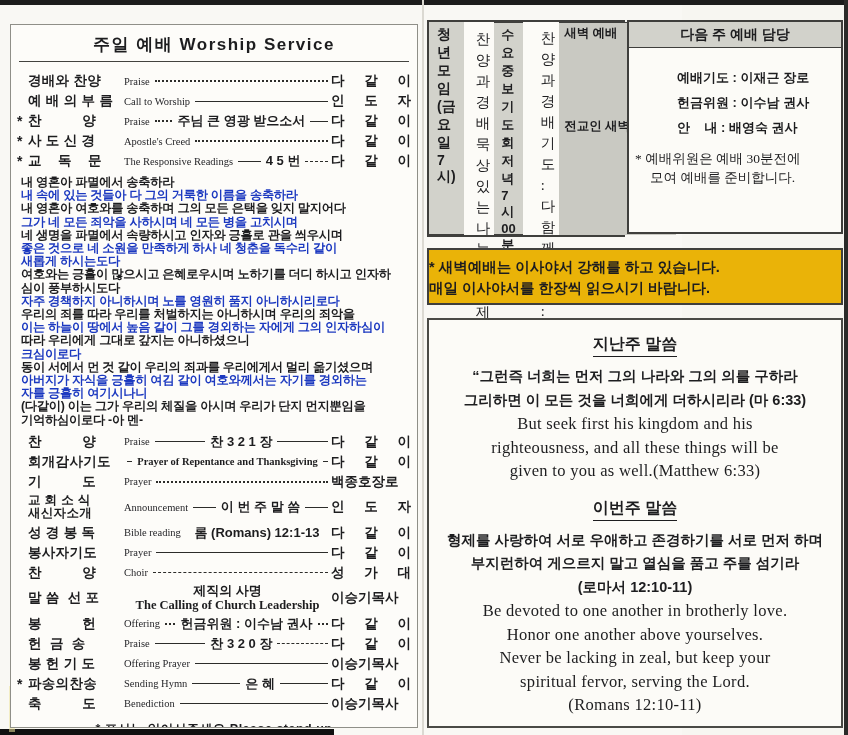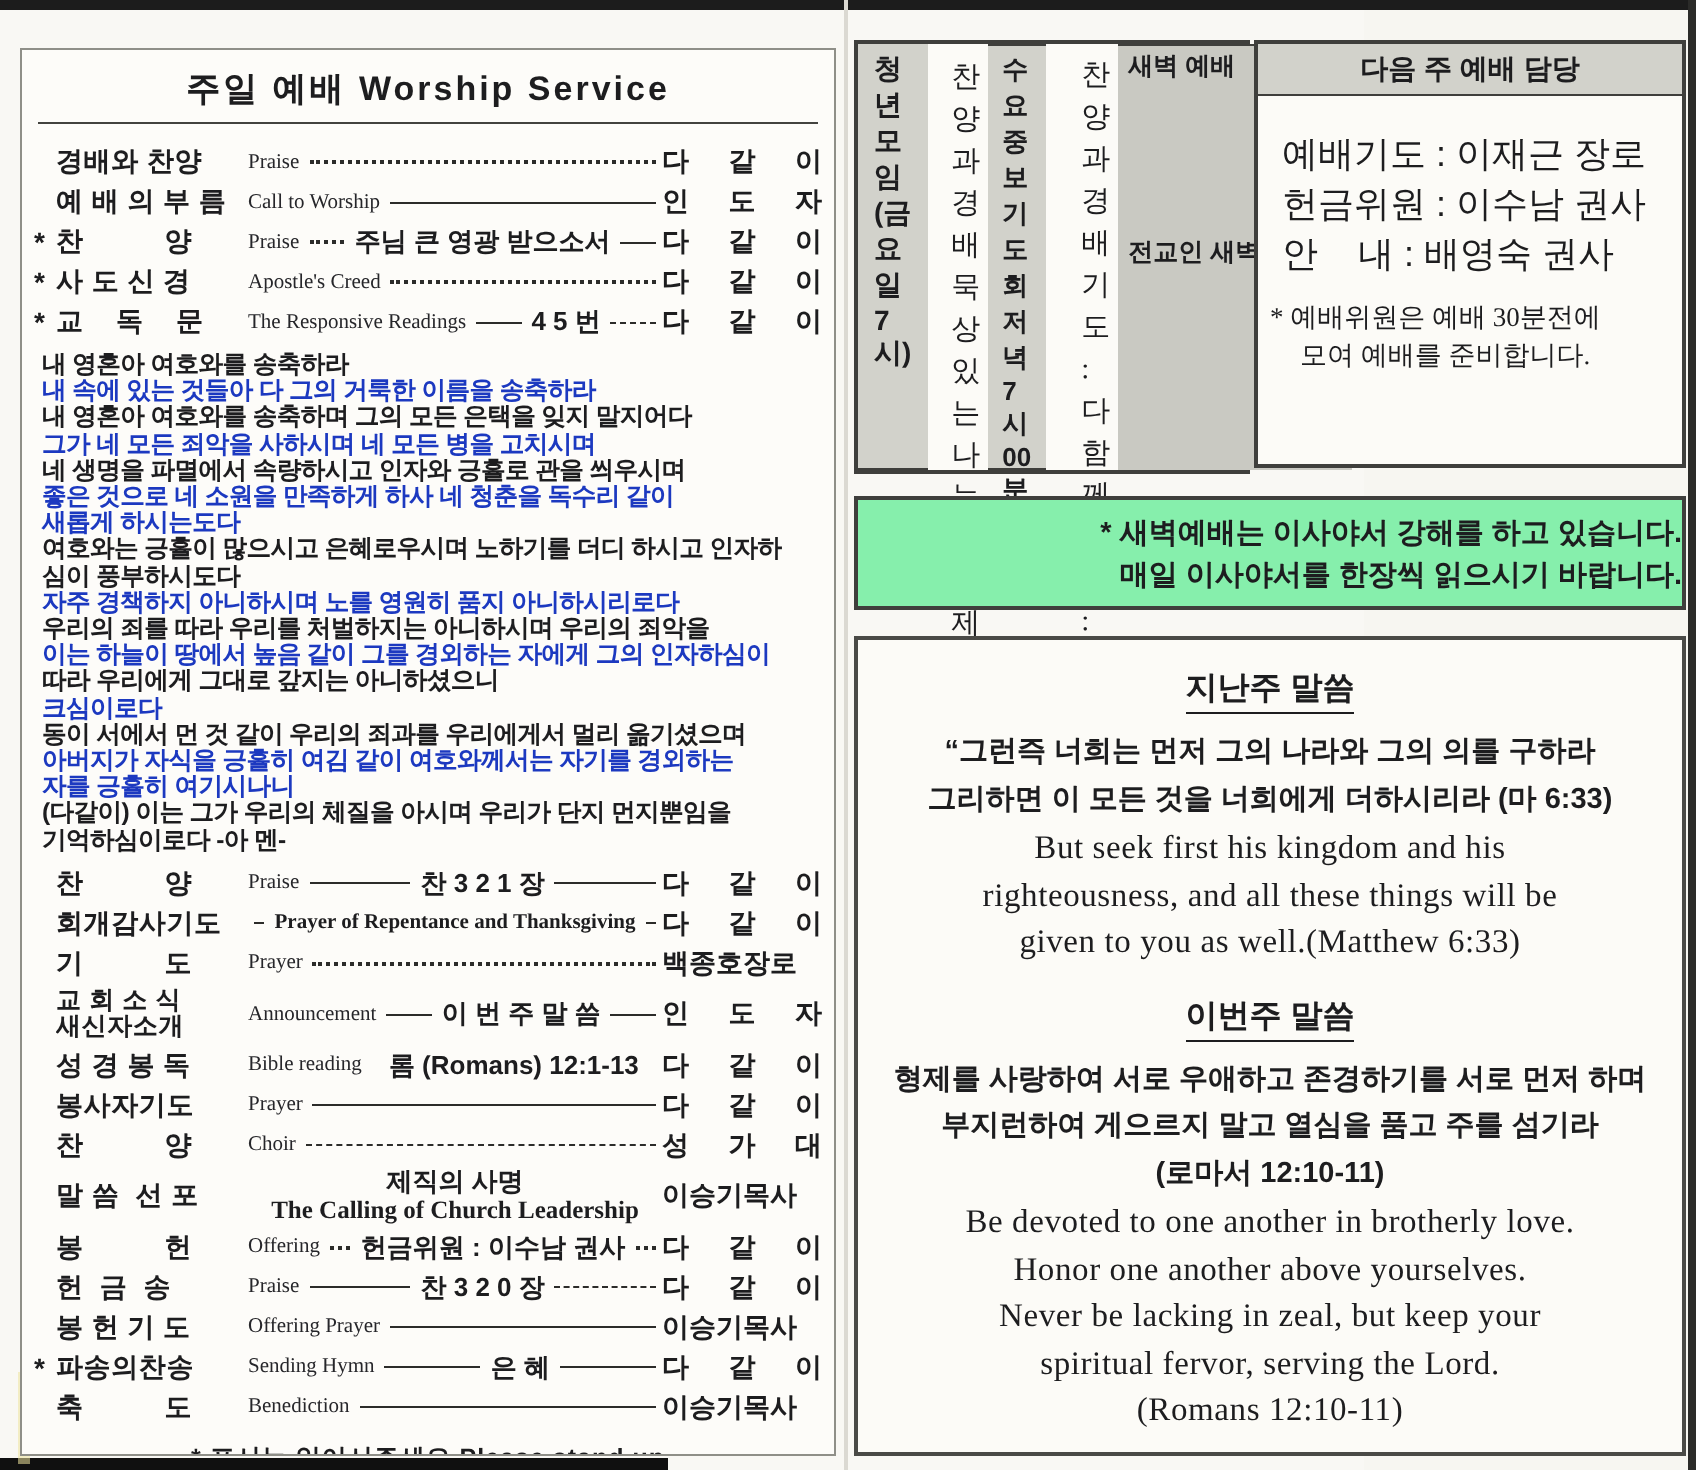--- a/index.html
+++ b/index.html
@@ -49,25 +49,25 @@
   .rhead{background:#d2d2cb;border-bottom:1.5px solid #3f3f3c;font-weight:bold;font-size:14px;padding:4px 8px 3px;}
   .rhead.center{text-align:center;}
   .box-youth{left:427px;top:20px;width:198px;height:217px;display:flex;}
   .yw-content{padding:7px 4px 6px 12px;font-family:"Liberation Serif","DejaVu Serif",serif;font-size:14.5px;line-height:21px;}
   .rhead.mid-band{border-top:1.5px solid #3f3f3c;font-size:13px;padding:3px 7px;}
   .wed-content{padding:6px 4px 4px 18px;font-family:"Liberation Serif","DejaVu Serif",serif;font-size:14.5px;line-height:21px;flex:1;}
   .dawn{background:#c9c9c2;border-top:1.5px solid #3f3f3c;font-weight:bold;font-size:12.5px;padding:3px 5px 4px;line-height:15.5px;}
   .dawn-row{display:flex;}
   .dawn-label{width:86px;flex:none;}
   .box-next{left:627px;top:20px;width:216px;height:214px;}
-  .nw-rows{padding:17px 0 0 12px;font-weight:normal;font-size:18px;line-height:25px;white-space:pre;}
+  .nw-rows{padding:17px 0 0 12px;font-weight:bold;font-size:13px;line-height:25px;white-space:pre;margin-left:36px;}
   .nw-note{margin-top:9px;padding-left:6px;font-family:"Liberation Serif","DejaVu Serif",serif;font-size:13.5px;line-height:19px;}
   .nw-note-line:first-child::first-letter{color:#3347b5;font-weight:bold;}
   .nw-note-line.indent{padding-left:15px;}
-  .box-notice{left:427px;top:248px;width:416px;height:57px;background:#86efac;text-align:right;font-weight:bold;font-size:14.5px;line-height:21px;padding-top:7px;}
+  .box-notice{left:427px;top:248px;width:416px;height:57px;background:#eab308;text-align:left;font-weight:bold;font-size:14.5px;line-height:21px;padding-top:7px;}
   .box-verses{left:427px;top:318px;width:416px;height:410px;text-align:center;border-color:#4a4a46;}
   .v-title{display:inline-block;margin:14px auto 8px;font-weight:bold;font-size:16px;border-bottom:1.5px solid #1d1d1f;padding-bottom:1px;}
   .v-title.second{margin-top:15px;}
   .v-kr{font-weight:bold;font-size:14.5px;line-height:23.5px;}
   .v-en{font-family:"Liberation Serif","DejaVu Serif",serif;font-size:16.5px;line-height:23.5px;letter-spacing:.3px;}
 </style>
 </head>
 <body>
 
 <div class="canvas">
@@ -126,21 +126,21 @@
           <span class="en">The Responsive Readings</span>
           <span class="lead">
             <span class="seg dash"></span>
             <span class="mid">4 5 번</span>
             <span class="seg dashes"></span>
           </span>
           <span class="who">다 같 이</span>
         </div>
       </div>
     <div class="reading" id="reading">
-        <div class="rline k">내 영혼아 여호와를 송축하라</div>
+        <div class="rline k">내 영혼아 파멸에서 송축하라</div>
         <div class="rline b">내 속에 있는 것들아 다 그의 거룩한 이름을 송축하라</div>
         <div class="rline k">내 영혼아 여호와를 송축하며 그의 모든 은택을 잊지 말지어다</div>
         <div class="rline b">그가 네 모든 죄악을 사하시며 네 모든 병을 고치시며</div>
         <div class="rline k">네 생명을 파멸에서 속량하시고 인자와 긍휼로 관을 씌우시며</div>
         <div class="rline b">좋은 것으로 네 소원을 만족하게 하사 네 청춘을 독수리 같이</div>
         <div class="rline b">새롭게 하시는도다</div>
         <div class="rline k">여호와는 긍휼이 많으시고 은혜로우시며 노하기를 더디 하시고 인자하</div>
         <div class="rline k">심이 풍부하시도다</div>
         <div class="rline b">자주 경책하지 아니하시며 노를 영원히 품지 아니하시리로다</div>
         <div class="rline k">우리의 죄를 따라 우리를 처벌하지는 아니하시며 우리의 죄악을</div>

